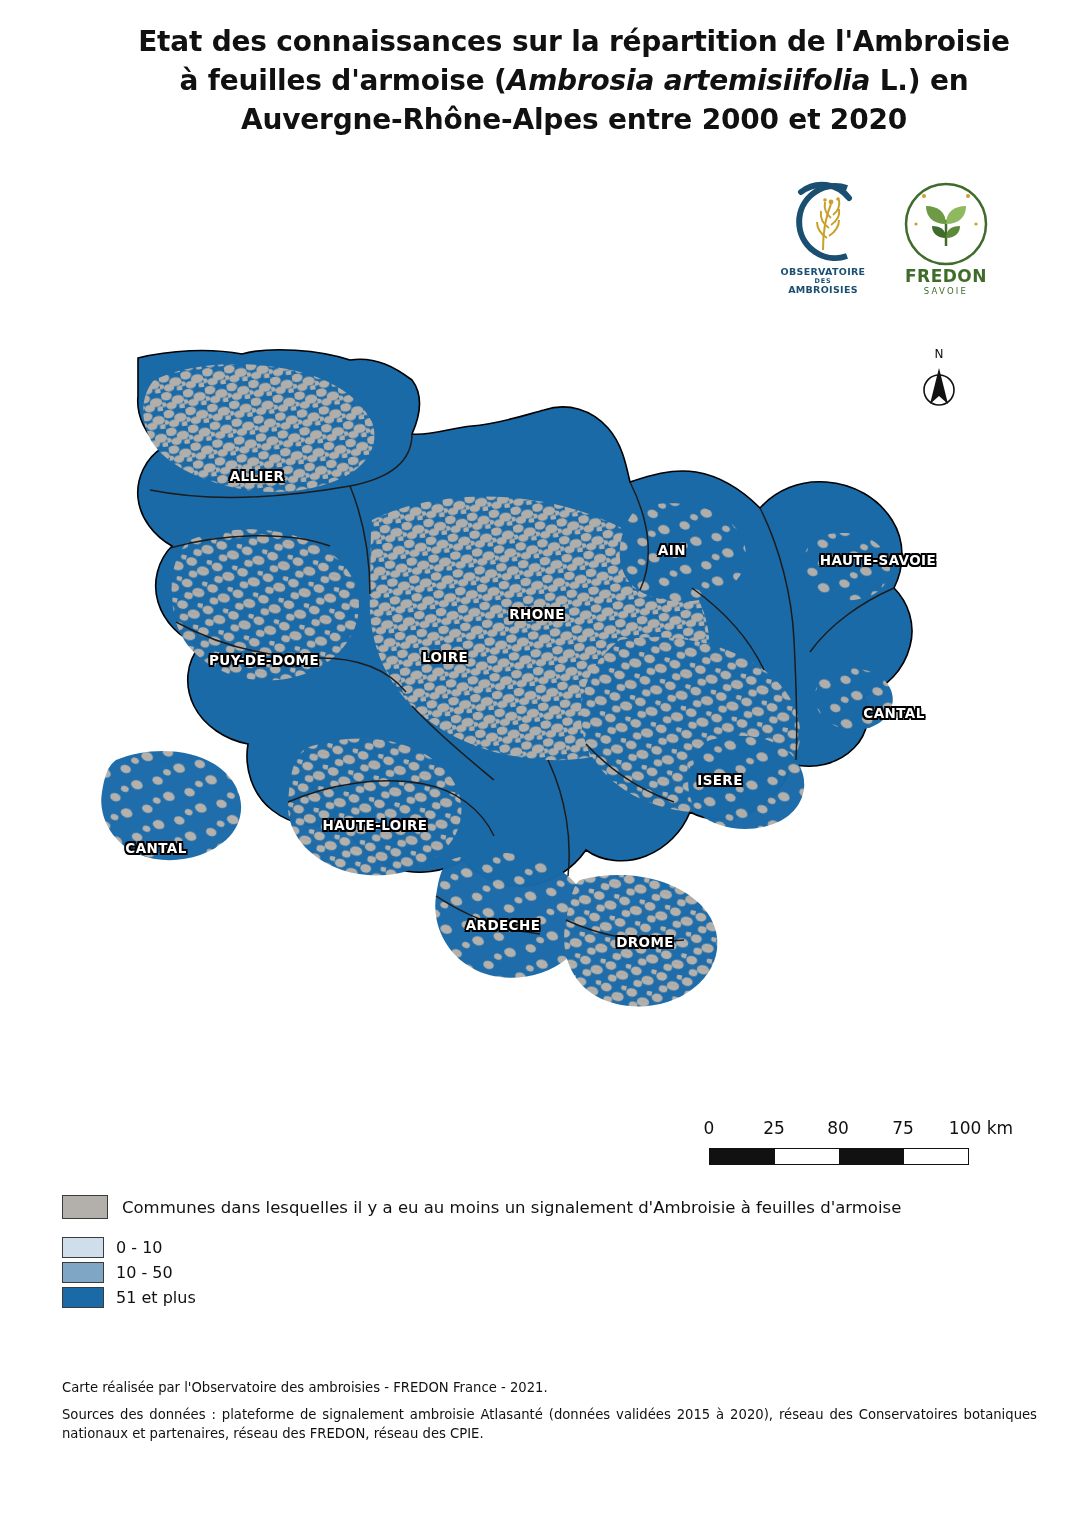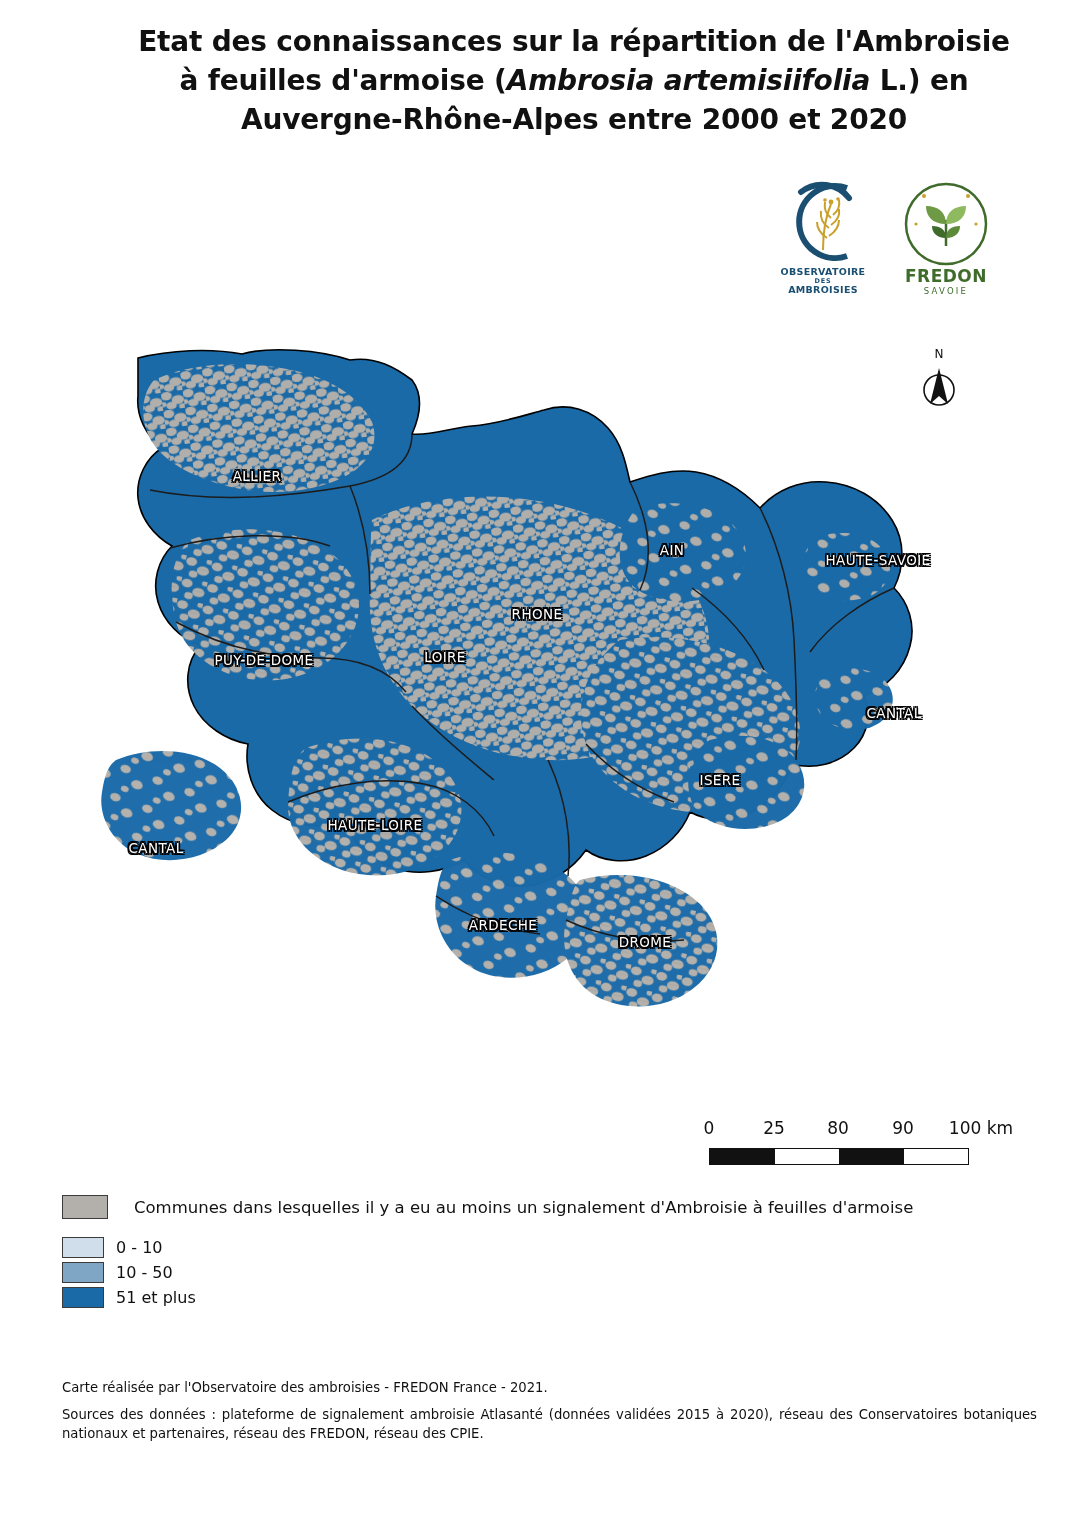--- a/index.html
+++ b/index.html
@@ -97,21 +97,21 @@
     left: 20px;
     top: 340px;
     width: 1046px;
     height: 760px;
   }
   .map-svg { display: block; }
 
   .dept-label {
     position: absolute;
     font-size: 13.5px;
-    font-weight: normal;
+    font-weight: bold;
     color: #ffffff;
     letter-spacing: 0.4px;
     white-space: nowrap;
     text-shadow:
       -1.6px -1.6px 0 #000, 1.6px -1.6px 0 #000,
       -1.6px 1.6px 0 #000, 1.6px 1.6px 0 #000,
       0 -1.8px 0 #000, 0 1.8px 0 #000,
       -1.8px 0 0 #000, 1.8px 0 0 #000;
     transform: translate(-50%, -50%);
   }
@@ -167,21 +167,21 @@
   
   .legend {
     position: absolute;
     left: 62px;
     top: 1195px;
     width: 980px;
   }
   .legend-row-main {
     display: flex;
     align-items: center;
-    gap: 26px;
+    gap: 14px;
     margin-bottom: 18px;
   }
   .swatch {
     width: 44px;
     height: 22px;
     border: 1.2px solid #3b3b3b;
     flex: none;
   }
   .swatch-grey { background: #b3b0ab; }
   .legend-text {
@@ -426,21 +426,21 @@
     <circle cx="23" cy="30" r="15" fill="none" stroke="#111" stroke-width="1.6"></circle>
     <path d="M23,8 L32,44 L23,36 L14,44 Z" fill="#111"></path>
   </svg>
 </div>
 
 <div class="scalebar">
   <div class="scalebar-labels">
     <span style="left:9px;">0</span>
     <span style="left:74px;">25</span>
     <span style="left:138px;">80</span>
-    <span style="left:203px;">90</span>
+    <span style="left:203px;">75</span>
     <span style="left:281px;">100 km</span>
   </div>
   <div class="scalebar-bar">
     <div class="seg-dark"></div>
     <div class="seg-light"></div>
     <div class="seg-dark"></div>
     <div class="seg-light"></div>
   </div>
 </div>
 

